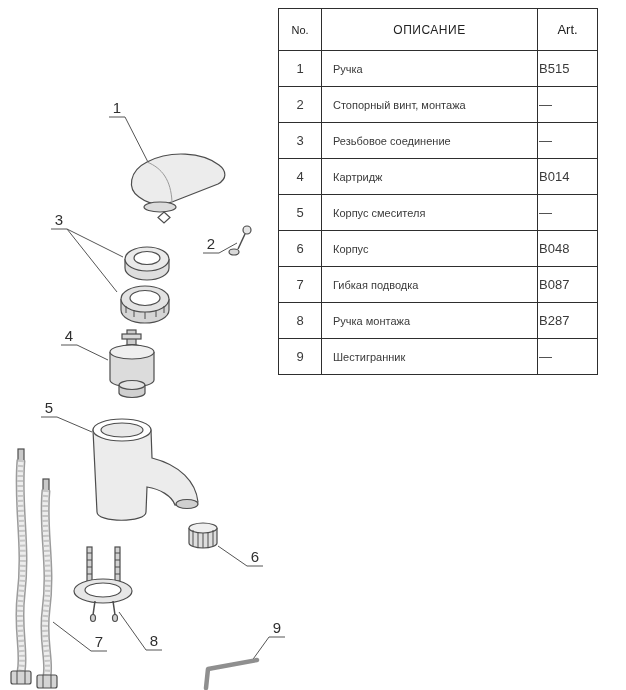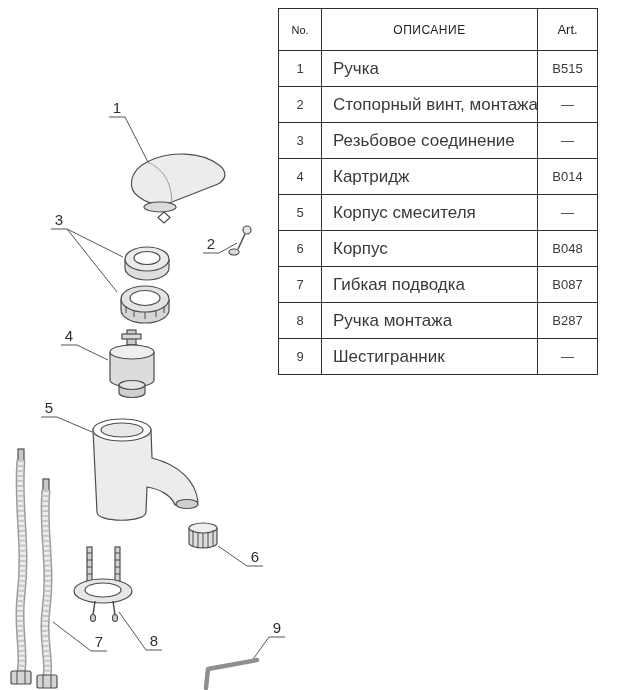--- a/index.html
+++ b/index.html
@@ -10,22 +10,22 @@
   .table-wrap{position:absolute;left:278px;top:8px;width:320px;}
   table{border-collapse:collapse;width:100%;table-layout:fixed;}
   th,td{border:1px solid #2e2e2e;overflow:hidden;white-space:nowrap;}
   thead tr{height:42px;}
   tbody tr{height:36px;background:#ffffff;}
   th{font-weight:400;color:#222;}
   .col-no{width:40px;font-size:11px;}
   .col-desc{font-size:12px;letter-spacing:.5px;}
   .col-art{width:57px;font-size:13px;margin-top:12px;}
   td.c-no{text-align:center;font-size:13px;color:#3a3a3a;}
-  td.c-desc{text-align:left;padding:0 11px;font-size:17px;color:#3a3a3a;}
-  td.c-art{text-align:center;font-size:13px;color:#3a3a3a;}
+  td.c-desc{text-align:left;padding:0 11px;font-size:11px;color:#3a3a3a;}
+  td.c-art{text-align:left;font-size:13px;color:#3a3a3a;}
 </style>
 </head>
 <body>
 
 <div class="canvas">
 
   <svg class="diagram" viewBox="0 0 626 690" width="626" height="690">
     <g stroke="#4d4d4d" stroke-width="1.2" fill="none">
 
       <g stroke="#555" stroke-width="1">

